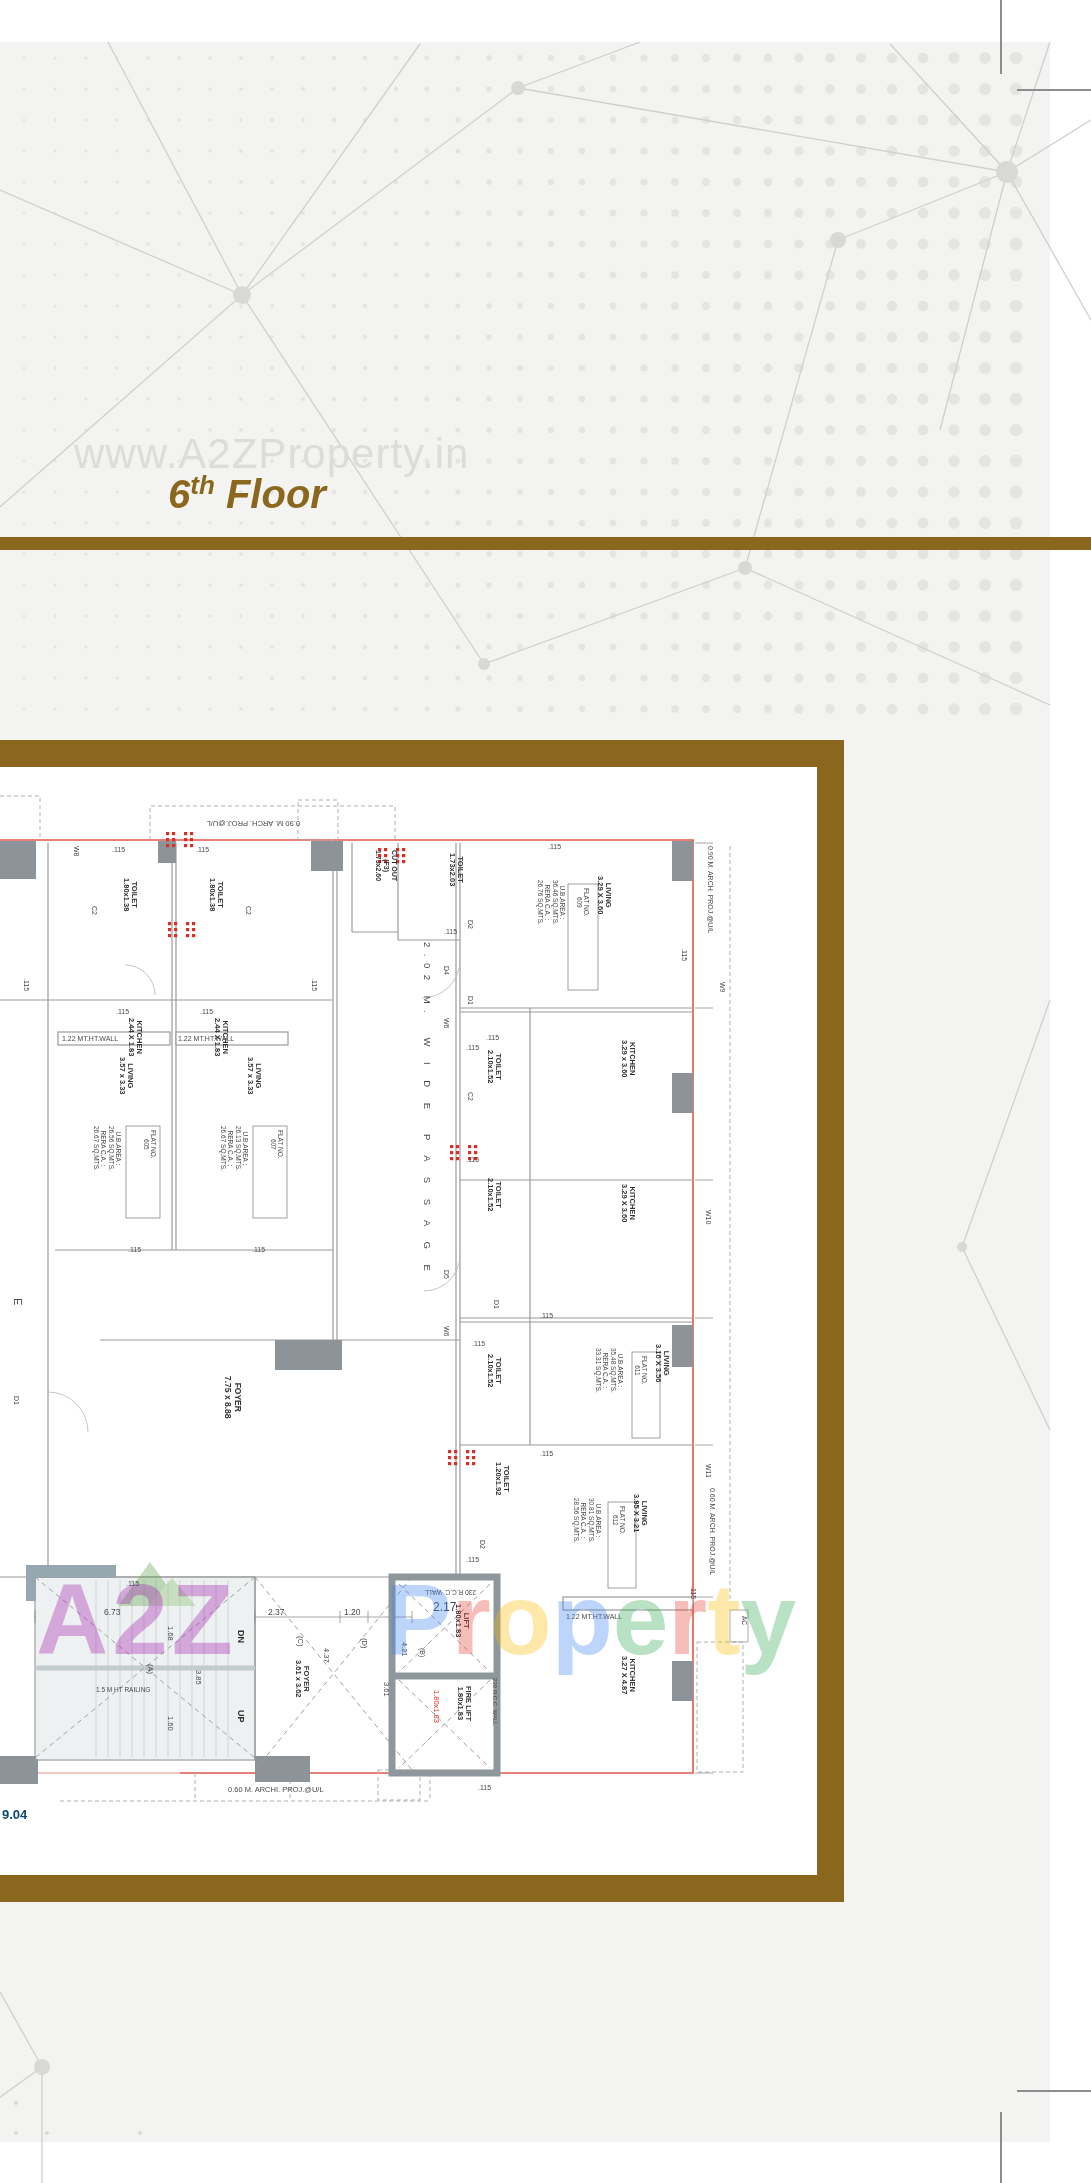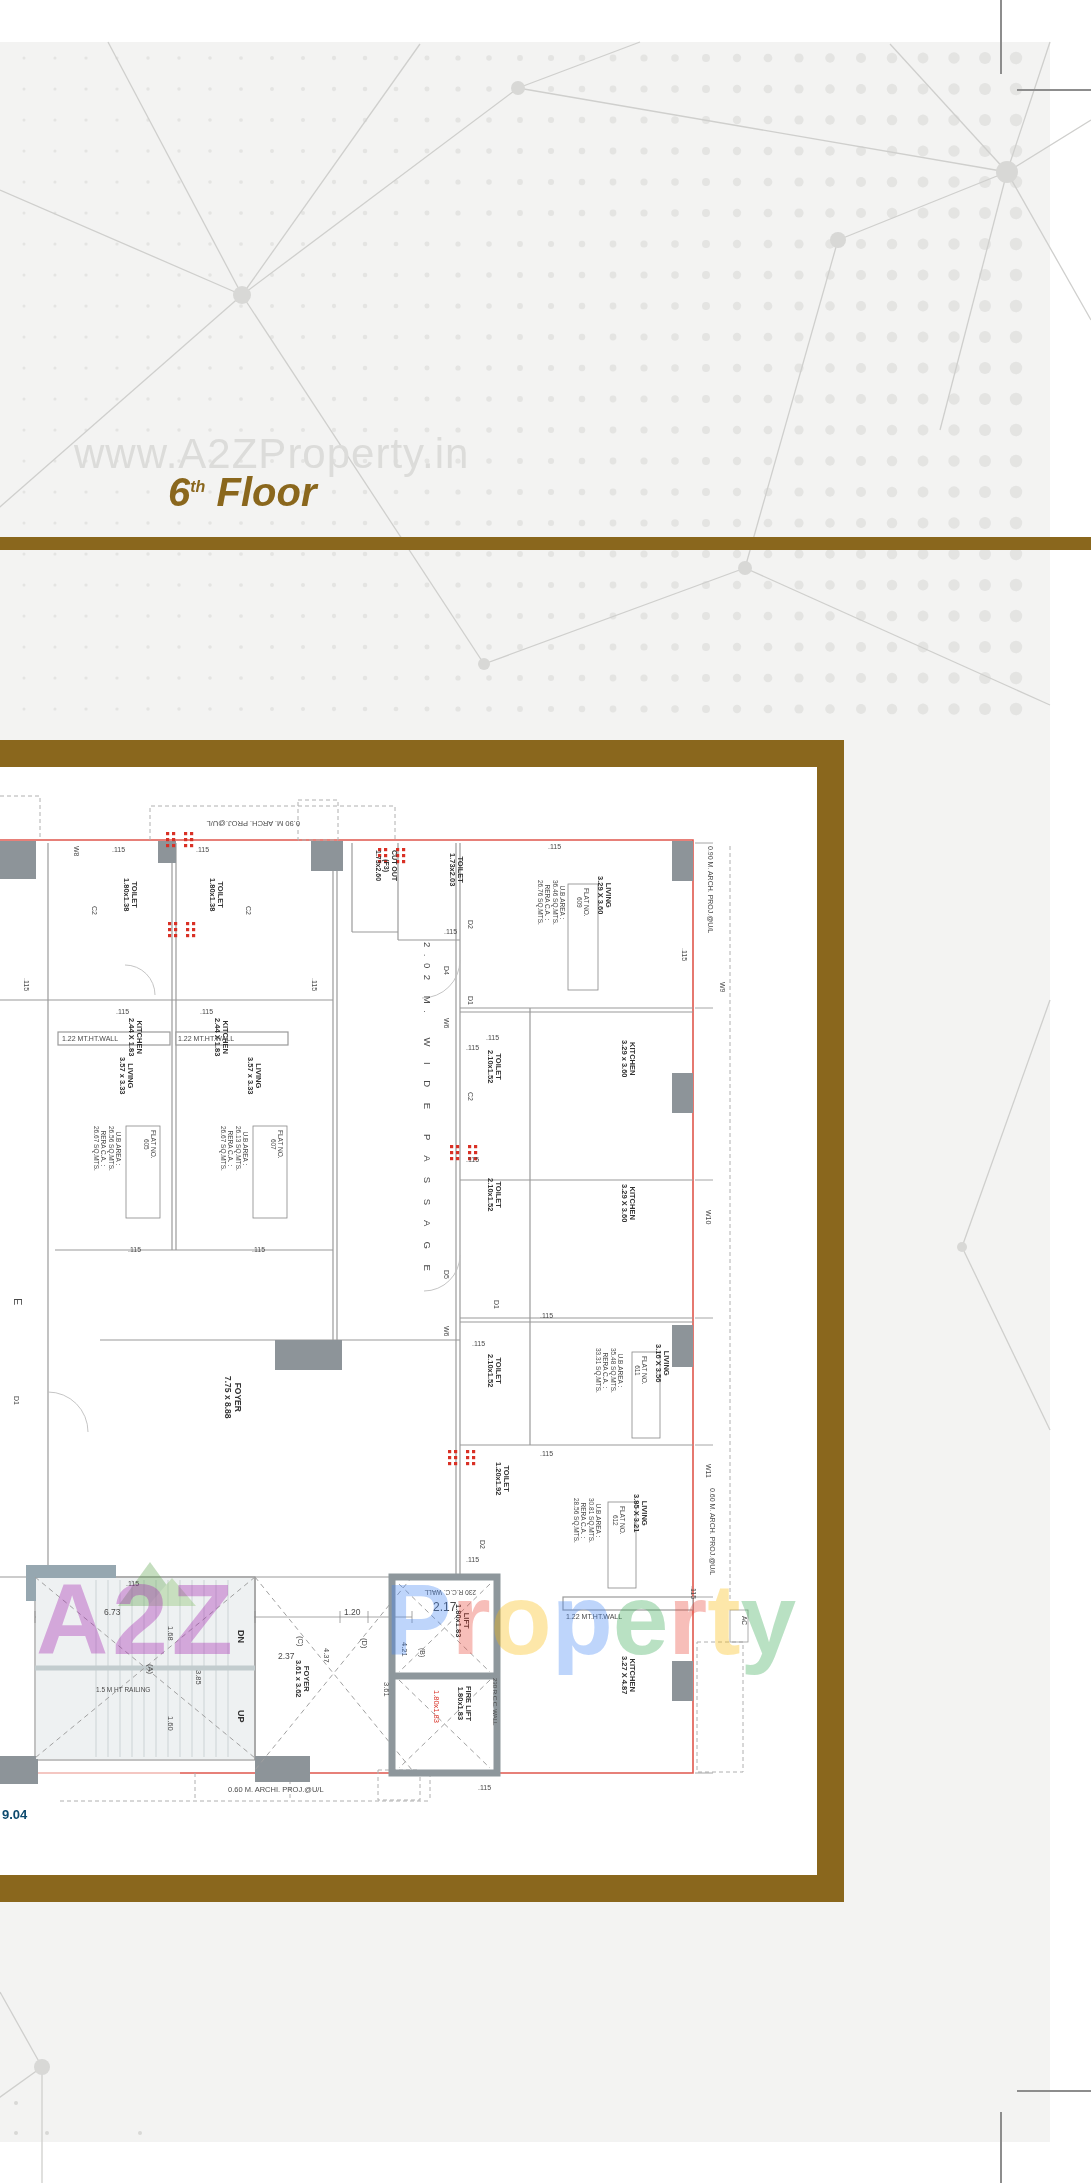--- a/index.html
+++ b/index.html
@@ -4,21 +4,21 @@
 <style>
   html,body{margin:0;padding:0;}
   body{width:1091px;height:2183px;position:relative;overflow:hidden;background:#ffffff;
        font-family:"Liberation Sans",sans-serif;}
   #bg-gray{position:absolute;left:0;top:42px;width:1050px;height:2100px;background:#f3f3f2;}
   #decor-svg{position:absolute;left:0;top:0;z-index:1;}
   #wm-top{position:absolute;left:74px;top:430px;z-index:2;font-size:42px;color:#dcdcda;
           letter-spacing:1px;font-weight:400;}
   #page-title{position:absolute;left:168px;top:470px;z-index:3;color:#8a671d;
           font-style:italic;font-size:40px;font-weight:600;}
-  #page-title sup{font-size:16px;}
+  #page-title sup{font-size:26px;}
   #divider{position:absolute;left:0;top:537px;width:1091px;height:13px;background:#8a671d;z-index:2;}
   #plan-labels{position:absolute;left:0;top:0;width:1091px;height:2183px;z-index:4;pointer-events:none;}
   .plbl{position:absolute;transform-origin:0 0;white-space:pre;line-height:1.12;
         color:#4a4a4a;text-align:center;}
   #wm-big{position:absolute;left:36px;top:1562px;z-index:6;white-space:nowrap;
           font-weight:800;opacity:0.34;pointer-events:none;}
   #wm-a2z{font-size:100px;color:#a21caf;letter-spacing:4px;}
   #wm-gap{display:inline-block;width:148px;}
   #wm-prop span{font-size:100px;font-weight:700;}
 </style>
@@ -1135,21 +1135,21 @@
     <div class="plbl" style="left: 470px; top: 1604px; font-size: 7.5px; transform: rotate(90deg); font-weight: 700; color: rgb(51, 51, 51);">LIFT
 1.80x1.83</div>
     <div class="plbl" style="left: 426px; top: 1648px; font-size: 7px; transform: rotate(90deg);">(B)</div>
     <div class="plbl" style="left: 408px; top: 1642px; font-size: 7.5px; transform: rotate(90deg);">4.21</div>
     <div class="plbl" style="left: 472px; top: 1686px; font-size: 7.5px; transform: rotate(90deg); font-weight: 700; color: rgb(51, 51, 51);">FIRE LIFT
 1.80x1.83</div>
     <div class="plbl" style="left: 440px; top: 1690px; font-size: 7.5px; transform: rotate(90deg); color: rgb(217, 48, 37);">1.80x1.83</div>
     <div class="plbl" style="left: 498px; top: 1678px; font-size: 6px; transform: rotate(90deg);">230 R.C.C. WALL</div>
     <div class="plbl" style="left: 126px; top: 1580px; font-size: 7px; transform: rotate(0deg);">.115</div>
     <div class="plbl" style="left: 104px; top: 1608px; font-size: 8.5px; transform: rotate(0deg);">6.73</div>
-    <div class="plbl" style="left: 278px; top: 1608px; font-size: 8.5px; transform: rotate(0deg); margin-top: 44px;">2.37</div>
+    <div class="plbl" style="left: 268px; top: 1608px; font-size: 8.5px; transform: rotate(0deg);">2.37</div>
     <div class="plbl" style="left: 344px; top: 1608px; font-size: 8.5px; transform: rotate(0deg);">1.20</div>
     <div class="plbl" style="left: 174px; top: 1626px; font-size: 7.5px; transform: rotate(90deg);">1.68</div>
     <div class="plbl" style="left: 154px; top: 1664px; font-size: 7.5px; transform: rotate(90deg);">(A)</div>
     <div class="plbl" style="left: 202px; top: 1670px; font-size: 7.5px; transform: rotate(90deg);">3.85</div>
     <div class="plbl" style="left: 174px; top: 1716px; font-size: 7.5px; transform: rotate(90deg);">1.60</div>
     <div class="plbl" style="left: 96px; top: 1686px; font-size: 6.5px; transform: rotate(0deg);">1.5 M HT RAILING</div>
     <div class="plbl" style="left: 246px; top: 1630px; font-size: 9px; transform: rotate(90deg); font-weight: 700; color: rgb(51, 51, 51);">DN</div>
     <div class="plbl" style="left: 246px; top: 1710px; font-size: 9px; transform: rotate(90deg); font-weight: 700; color: rgb(51, 51, 51);">UP</div>
     <div class="plbl" style="left: 310px; top: 1660px; font-size: 7.5px; transform: rotate(90deg); font-weight: 700; color: rgb(51, 51, 51);">FOYER
 3.61 x 3.62</div>

